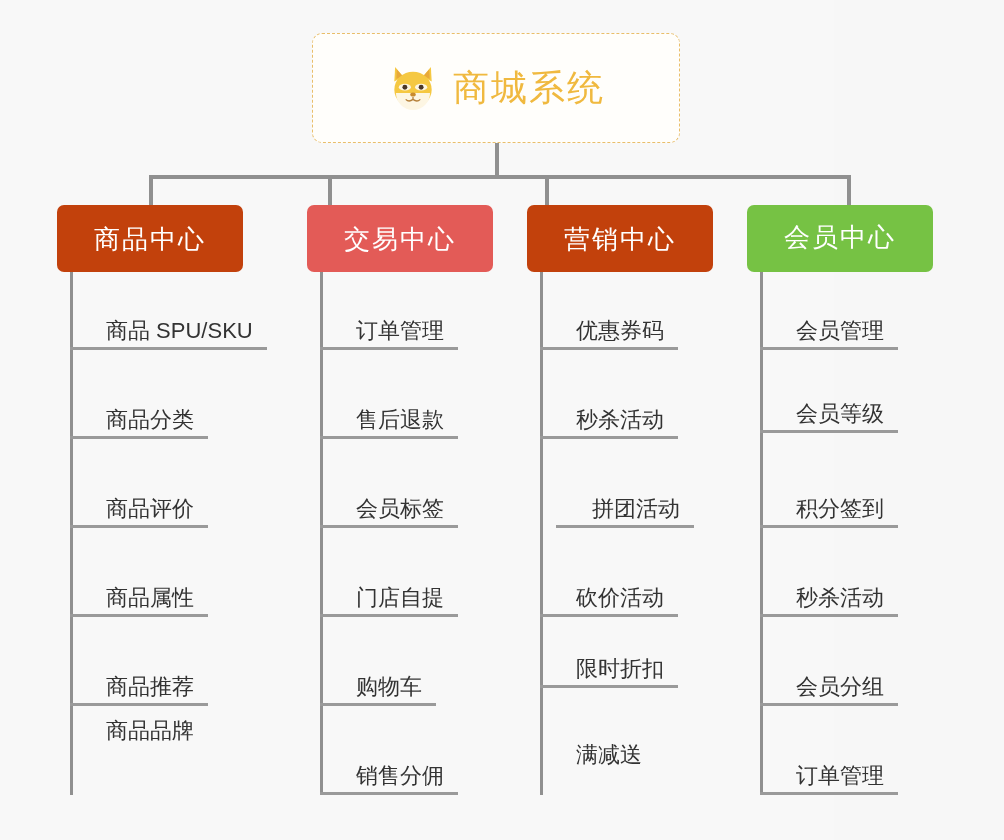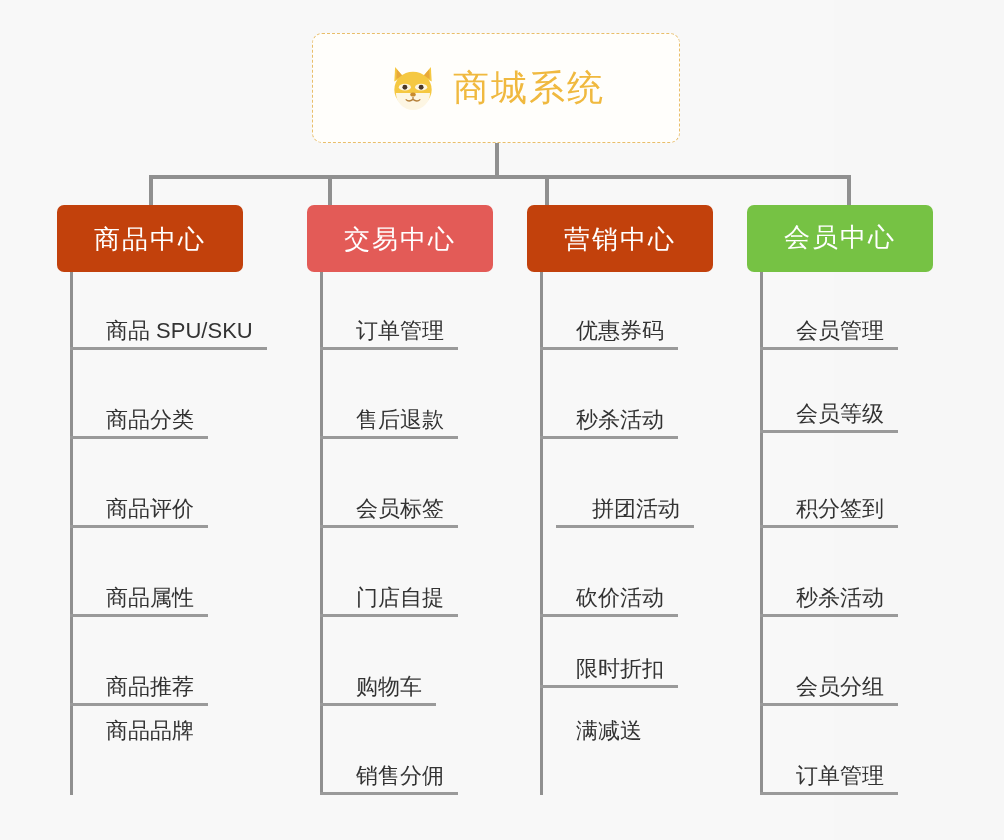--- a/index.html
+++ b/index.html
@@ -216,21 +216,21 @@
         <div class="leaf-rule"></div>
       </div>
       <div class="leaf-item" style="top: 289px;">
         <div class="leaf-text">砍价活动</div>
         <div class="leaf-rule"></div>
       </div>
       <div class="leaf-item" style="top: 360px;">
         <div class="leaf-text">限时折扣</div>
         <div class="leaf-rule"></div>
       </div>
-      <div class="leaf-item" style="top: 467px; gap: 48px;">
+      <div class="leaf-item" style="top: 491px; gap: 48px;">
         <div class="leaf-text">满减送</div>
         <div class="leaf-rule"></div>
       </div>
     </div>
   <div class="leaf-col" id="leafcol-3" style="left:760px;">
       <div class="leaf-spine" style="height: 523px; background: rgb(144, 144, 144);"></div>
       <div class="leaf-item" style="top: 22px;">
         <div class="leaf-text">会员管理</div>
         <div class="leaf-rule"></div>
       </div>

